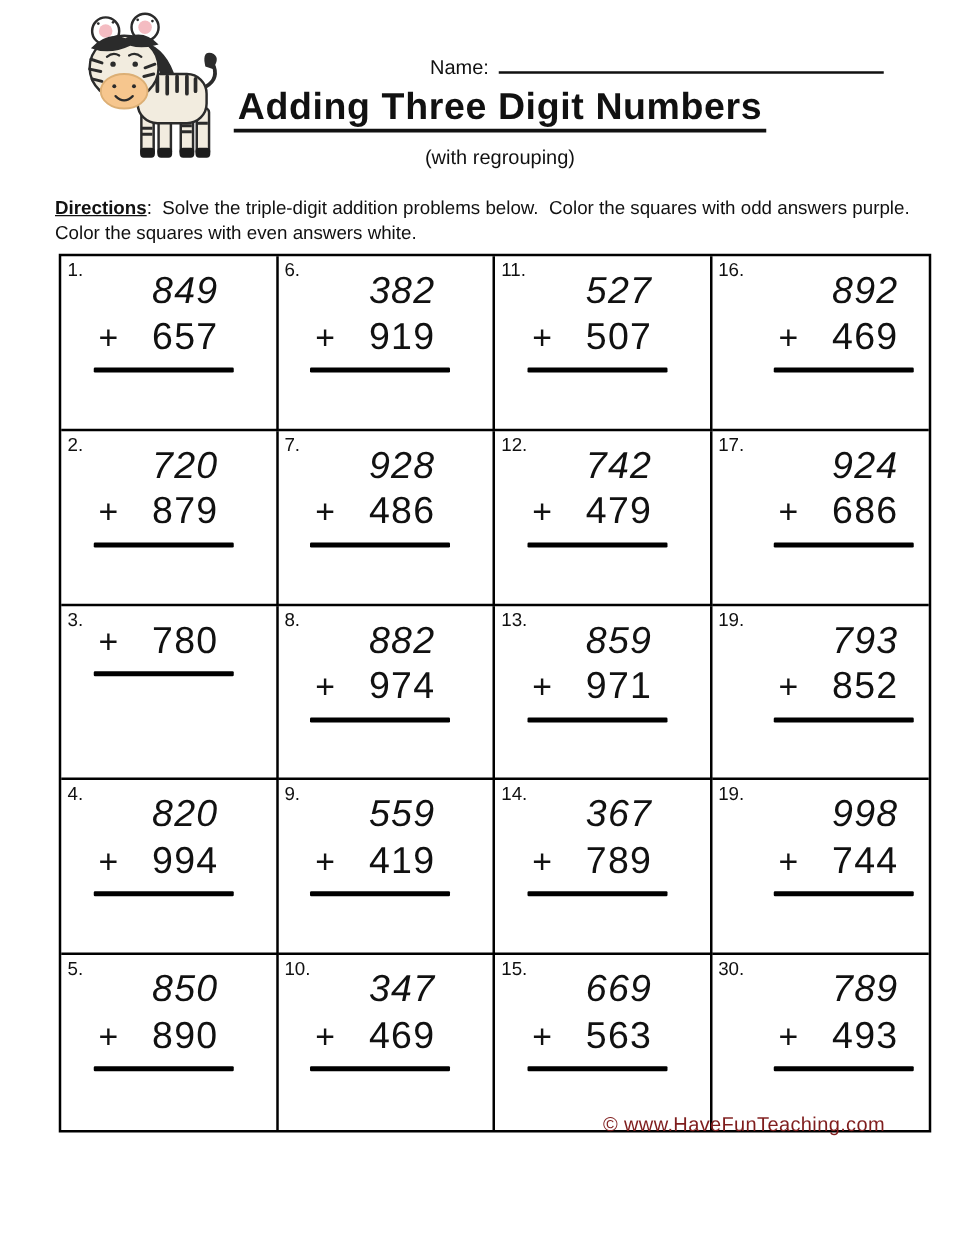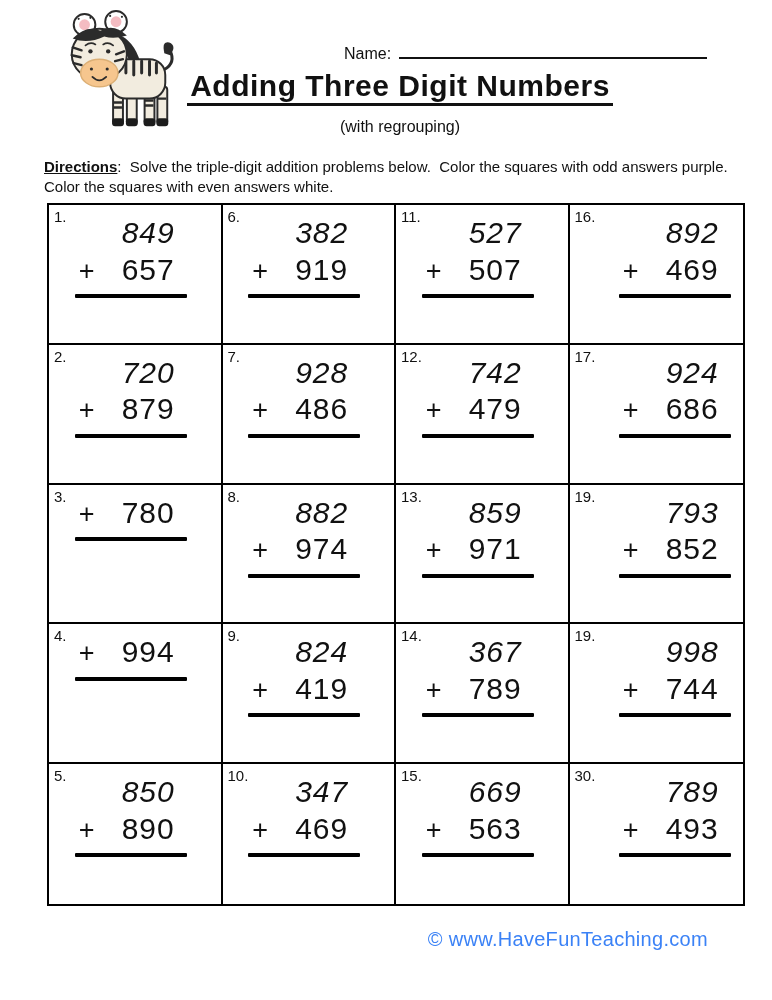--- a/index.html
+++ b/index.html
@@ -36,21 +36,21 @@
   .pnum { position: absolute; top: 3px; left: 5px; font-size: 15px; }
   .prob { width: 100px; margin: 11px auto 0 auto; transform: translateX(-6px);
           font-size: 30px; letter-spacing: 1px; line-height: 1.15; }
   .ptop { text-align: right; padding-right: 4px; font-style: italic; }
   .brow { display: flex; justify-content: space-between; align-items: baseline; margin-top: 2px; }
   .plus { font-size: 27px; }
   .pbottom { padding-right: 4px; text-align: center; }
   .ansline { height: 4px; background: #000; border-radius: 1px; margin: 7px -8px 0 -4px; }
 
   
-  .footer { position: absolute; top: 928px; right: 48px; font-size: 20px; color: #3b82f6; letter-spacing: .3px; }
+  .footer { position: absolute; top: 892px; right: 48px; font-size: 16px; color: #7f1d1d; letter-spacing: .3px; }
 </style>
 </head>
 <body>
 
 <div class="sheet">
 
   <svg class="zebra" viewBox="0 0 130 130" aria-hidden="true">
 
     <path d="M108 64 Q122 58 118 46" fill="none" stroke="#2b2b2b" stroke-width="3" stroke-linecap="round"></path>
     <path d="M117 48 q7 -10 -1 -13 q-8 -2 -5 11 z" fill="#2b2b2b"></path>
@@ -250,32 +250,33 @@
         <span class="plus">+</span>
         <span class="pbottom">852</span>
       </div>
       <div class="ansline"></div>
     </div>
   </div>
 
   <div class="cell">
     <span class="pnum">4.</span>
     <div class="prob">
+      <div class="ptop">820</div>
       <div class="brow">
         <span class="plus">+</span>
         <span class="pbottom">994</span>
       </div>
       <div class="ansline"></div>
     </div>
   </div>
 
   <div class="cell">
     <span class="pnum">9.</span>
     <div class="prob">
-      <div class="ptop">824</div>
+      <div class="ptop">559</div>
       <div class="brow">
         <span class="plus">+</span>
         <span class="pbottom">419</span>
       </div>
       <div class="ansline"></div>
     </div>
   </div>
 
   <div class="cell">
     <span class="pnum">14.</span>

